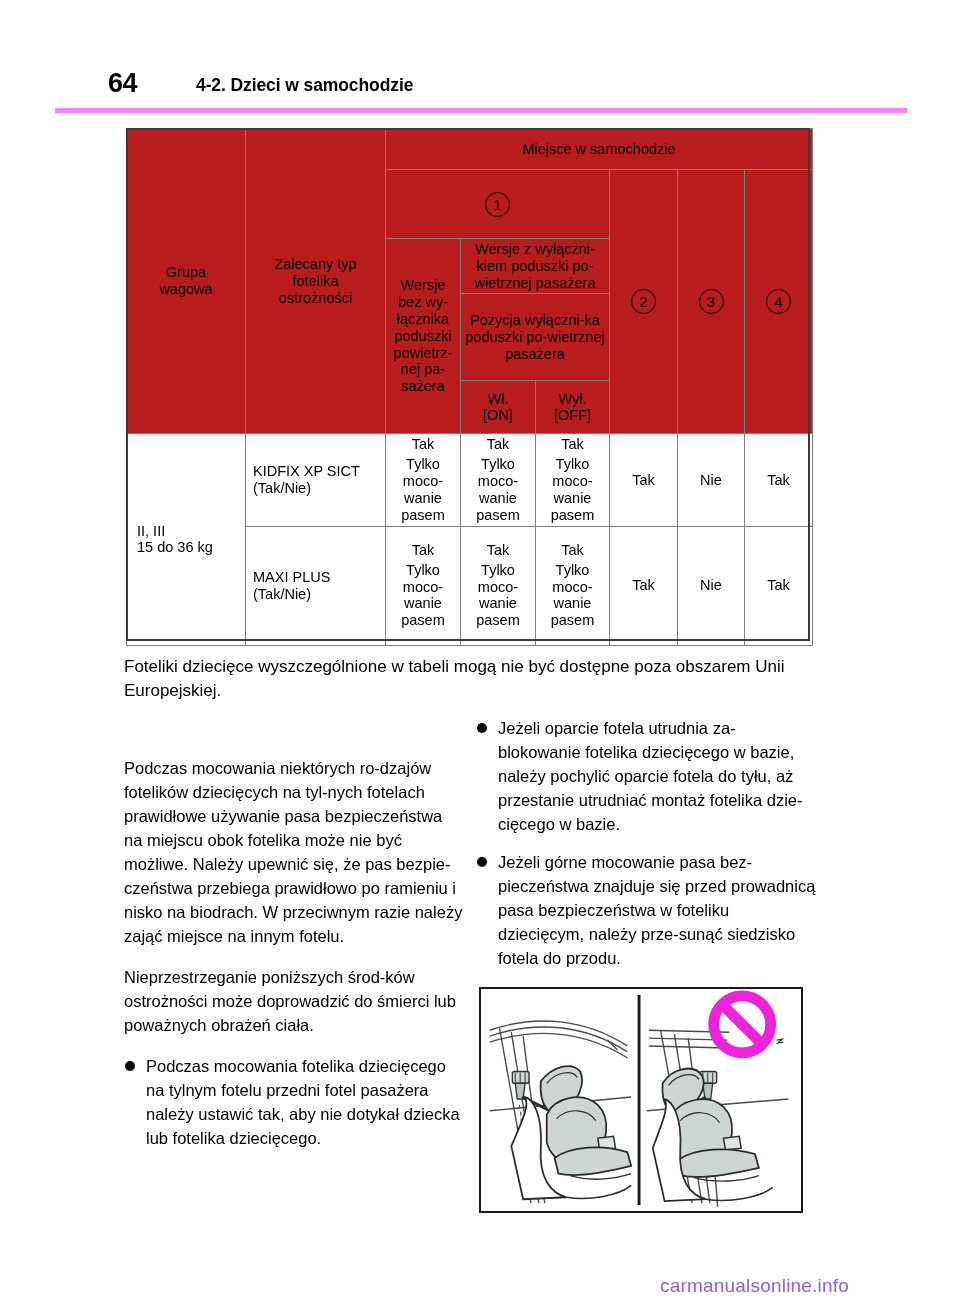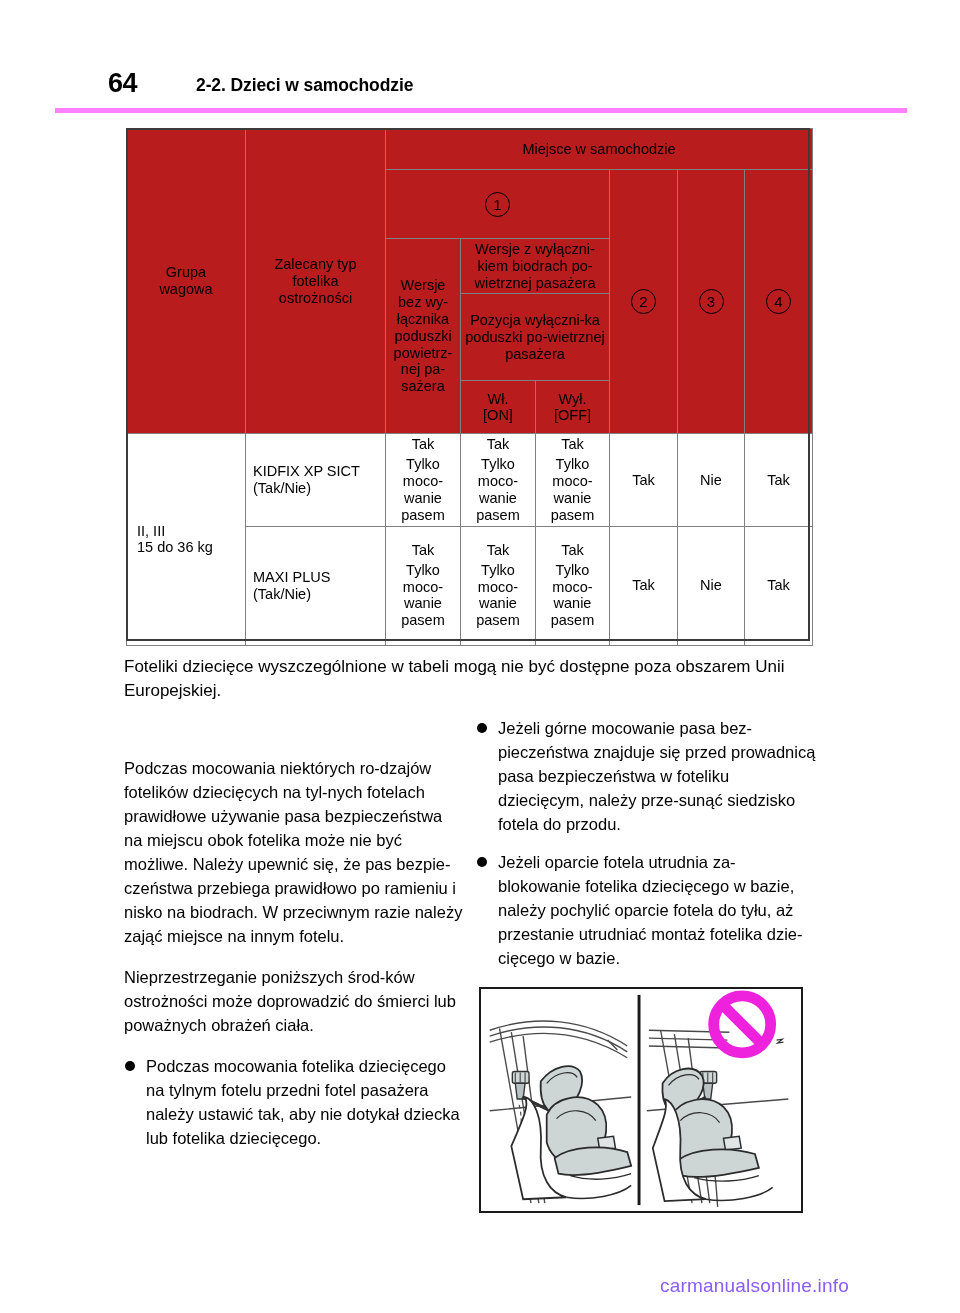--- a/index.html
+++ b/index.html
@@ -163,21 +163,21 @@
     font-size: 19px;
     color: #8b5cf6;
     letter-spacing: 0.2px;
   }
 </style>
 </head>
 <body>
 
 <div class="page-header">
   <div class="page-number">64</div>
-  <div class="header-title">2-2. Dzieci w samochodzie</div>
+  <div class="header-title">4-2. Dzieci w samochodzie</div>
   <div class="header-rule"></div>
 </div>
 
 <div class="seat-table-wrap">
   <table class="seat-table">
     <colgroup>
       <col style="width:119px">
       <col style="width:140px">
       <col style="width:75px">
       <col style="width:75px">
@@ -211,21 +211,21 @@
         <td class="hdr" rowspan="4">
           <span class="circ">3</span>
         </td>
         <td class="hdr" rowspan="4">
           <span class="circ">4</span>
         </td>
       </tr>
 
       <tr>
         <td class="hdr" rowspan="3" style="height:86px">Wersje bez wy-łącznika poduszki powietrz-nej pa-sażera</td>
-        <td class="hdr" colspan="2">Wersje z wyłączni-kiem biodrach po-wietrznej pasażera</td>
+        <td class="hdr" colspan="2">Wersje z wyłączni-kiem poduszki po-wietrznej pasażera</td>
       </tr>
 
       <tr>
         <td class="hdr" colspan="2" style="height:82px">Pozycja wyłączni-ka poduszki po-wietrznej pasażera</td>
       </tr>
 
       <tr>
         <td class="hdr" style="height:48px">
           <span>Wł.</span><br>
           <span>[ON]</span>
@@ -295,25 +295,25 @@
   <p class="para">Nieprzestrzeganie poniższych środ-ków ostrożności może doprowadzić do śmierci lub poważnych obrażeń ciała.</p>
   <div class="bullet-item">
     <span class="dot"></span>
     <span>Podczas mocowania fotelika dziecięcego na tylnym fotelu przedni fotel pasażera należy ustawić tak, aby nie dotykał dziecka lub fotelika dziecięcego.</span>
   </div>
 </div>
 
 <div class="col-right">
   <div class="bullet-item">
     <span class="dot"></span>
-    <span>Jeżeli górne mocowanie pasa bez-pieczeństwa znajduje się przed prowadnicą pasa bezpieczeństwa w foteliku dziecięcym, należy prze-sunąć siedzisko fotela do przodu.</span>
+    <span>Jeżeli oparcie fotela utrudnia za-blokowanie fotelika dziecięcego w bazie, należy pochylić oparcie fotela do tyłu, aż przestanie utrudniać montaż fotelika dzie-cięcego w bazie.</span>
   </div>
   <div class="bullet-item">
     <span class="dot"></span>
-    <span>Jeżeli oparcie fotela utrudnia za-blokowanie fotelika dziecięcego w bazie, należy pochylić oparcie fotela do tyłu, aż przestanie utrudniać montaż fotelika dzie-cięcego w bazie.</span>
+    <span>Jeżeli górne mocowanie pasa bez-pieczeństwa znajduje się przed prowadnicą pasa bezpieczeństwa w foteliku dziecięcym, należy prze-sunąć siedzisko fotela do przodu.</span>
   </div>
 </div>
 
 <div class="illus">
   <svg viewBox="0 0 324 226" xmlns="http://www.w3.org/2000/svg">
     <rect x="0" y="0" width="324" height="226" fill="#ffffff"></rect>
 
     <line x1="160" y1="6" x2="160" y2="220" stroke="#1a1a1a" stroke-width="3"></line>
 
     <g stroke="#4a4a4a" fill="none" stroke-width="1.4">

